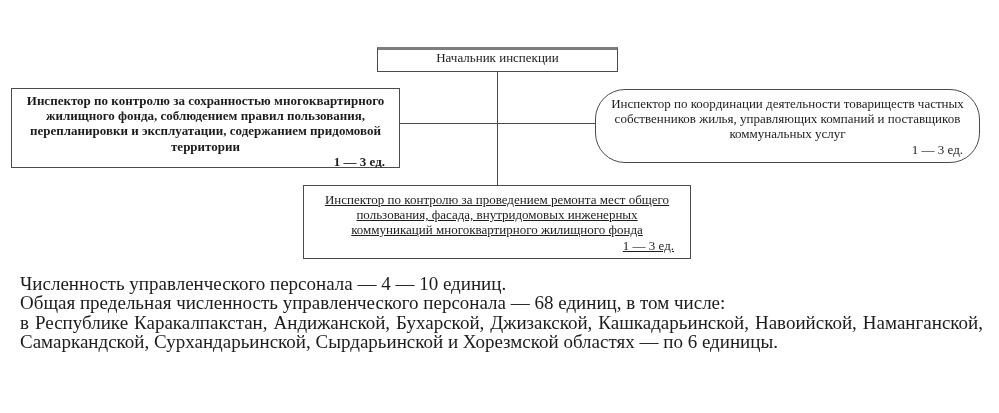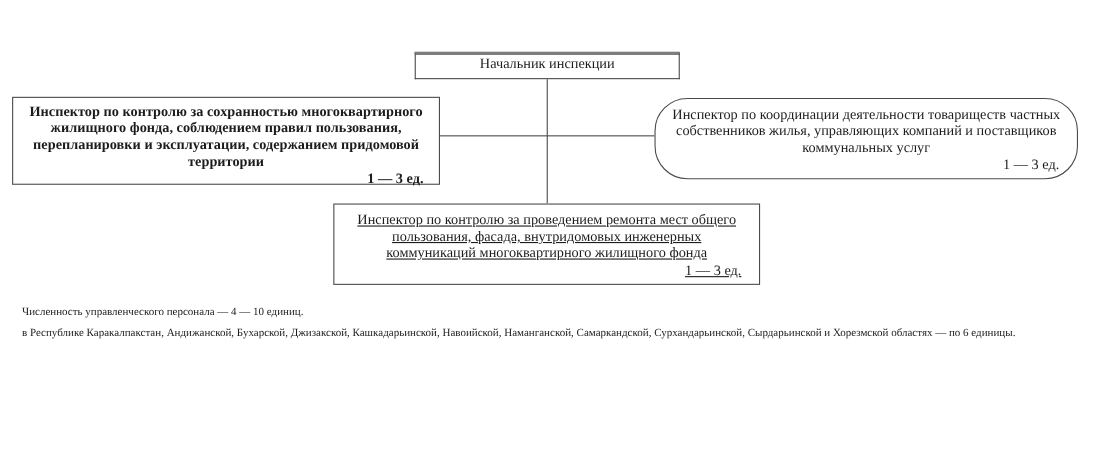--- a/index.html
+++ b/index.html
@@ -77,21 +77,21 @@
     left: 400px;
     top: 123px;
     width: 195px;
     height: 1px;
   }
   .notes {
     position: absolute;
     left: 20px;
     top: 274px;
     width: 963px;
-    font-size: 10px;
+    font-size: 19px;
     line-height: 19.4px;
   }
   .notes p {
     margin: 0;
     padding: 0;
   }
   .notes p.justify {
     text-align: justify;
   }
 </style>
@@ -117,16 +117,17 @@
     <div class="box-count">1 — 3 ед.</div>
   </div>
 
   <div class="box box-middle">
     <div>Инспектор по контролю за проведением ремонта мест общего пользования, фасада, внутридомовых инженерных коммуникаций многоквартирного жилищного фонда</div>
     <div class="box-count">1 — 3 ед.</div>
   </div>
 
   <div class="notes">
     <p>Численность управленческого персонала — 4 — 10 единиц.</p>
+    <p>Общая предельная численность управленческого персонала — 68 единиц, в том числе:</p>
     <p class="justify">в Республике Каракалпакстан, Андижанской, Бухарской, Джизакской, Кашкадарьинской, Навоийской, Наманганской, Самаркандской, Сурхандарьинской, Сырдарьинской и Хорезмской областях — по 6 единицы.</p>
   </div>
 
 </div>
 
 </body></html>

